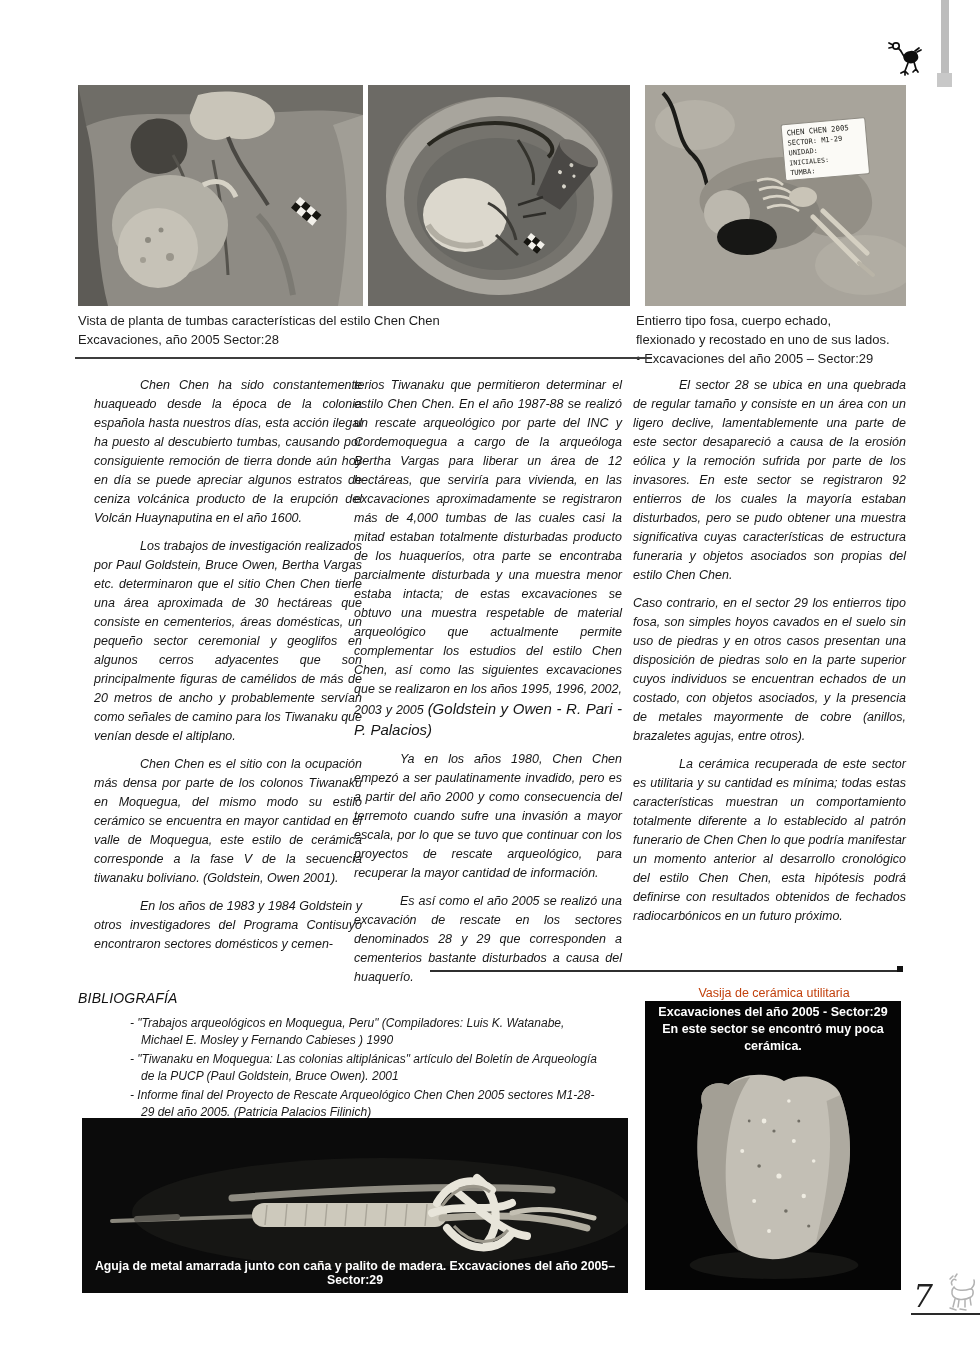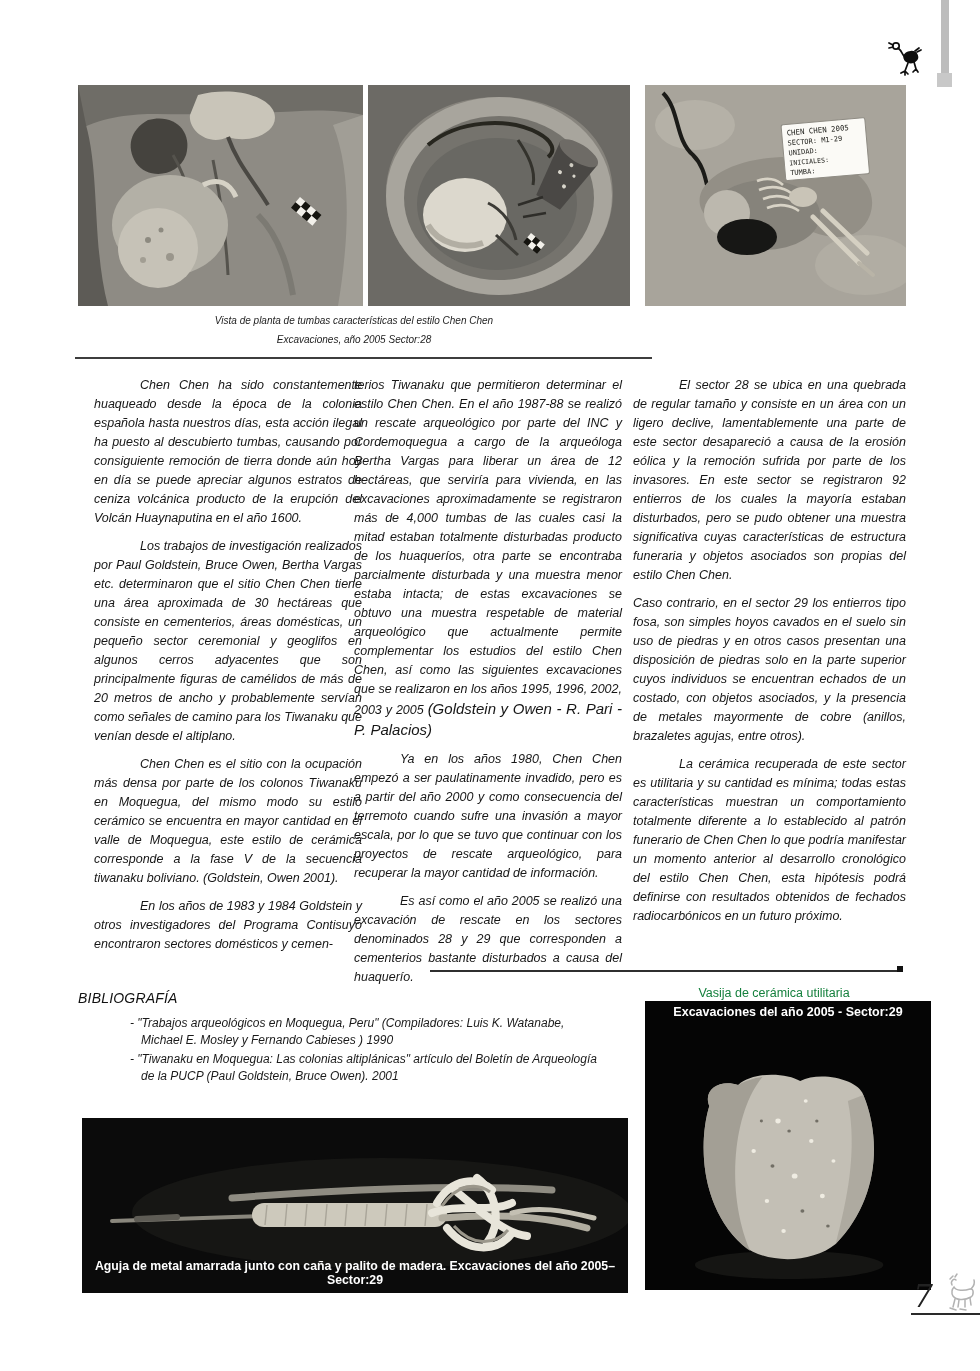--- a/index.html
+++ b/index.html
@@ -19,21 +19,21 @@
   .edge-block { left:937px; top:73px; width:15px; height:14px; background:#c8c8c8; }
   .bird-logo  { left:888px; top:38px; width:38px; height:42px; }
 
   
   figure { position:absolute; overflow:hidden; }
   .photo1 { left:78px;  top:85px; width:285px; height:221px; }
   .photo2 { left:368px; top:85px; width:262px; height:221px; }
   .photo3 { left:645px; top:85px; width:261px; height:221px; }
   figure svg { display:block; width:100%; height:100%; }
 
-  .cap { position:absolute; text-align:center; font-size:10px; line-height:19px; color:#1d1d1d;font-style:italic; }
+  .cap { position:absolute; font-size:13px; line-height:19px; color:#1d1d1d; }
   .cap-left  { left:78px;  top:311px; width:552px; }
   .cap-right { left:636px; top:311px; width:276px; }
 
   .cap-rule { left:75px; top:357px; width:577px; height:2px; background:#3d3d3d; }
 
   
   .col { position:absolute; top:376px; text-align:justify; }
   .col1 { left:78px;  width:268px;margin-left:16px; }
   .col2 { left:354px; width:268px; }
   .col3 { left:633px; width:273px; }
@@ -58,22 +58,22 @@
     font-style:italic; font-size:12px; line-height:16.5px; color:#1a1a1a;
     text-indent:-11px; padding-left:11px; margin-bottom:3px;
   }
 
   
   .needle-photo { left:82px; top:1118px; width:546px; height:175px; background:#a21caf; }
   .needle-cap {
     position:absolute; left:0; right:0; bottom:6px;
     color:#fff; font-weight:bold; font-size:12.3px; text-align:center;
   }
-  .vessel-cap-above { left:645px; top:986px; width:258px; text-align:center; font-size:12.5px; color:#15803d; }
-  .vessel-photo { left:645px; top:1001px; width:286px; height:289px; background:#8b5cf6; }
+  .vessel-cap-above { left:645px; top:986px; width:258px; text-align:center; font-size:12.5px; color:#c2410c; }
+  .vessel-photo { left:645px; top:1001px; width:256px; height:289px; background:#8b5cf6; }
   .vessel-overlay {
     position:absolute; left:0; right:0; top:3px;
     color:#fff; font-weight:bold; font-size:12.5px; line-height:17px; text-align:center;
   }
 
   
   .page-num {
     left:908px; top:1278px; width:30px; text-align:center;
     font-family:"DejaVu Serif", serif; font-style:italic;
     font-size:31px; color:#222;
@@ -195,20 +195,25 @@
         <text x="5" y="41" font-size="6.6" font-family="DejaVu Sans Mono, monospace" fill="#23231f">INICIALES:</text>
         <text x="5" y="51" font-size="7" font-family="DejaVu Sans Mono, monospace" fill="#23231f">TUMBA:</text>
       </g>
     </svg>
   </figure>
 
   <div class="abs cap cap-left">
     <div>Vista de planta de tumbas características del estilo Chen Chen</div>
     <div>Excavaciones, año 2005 Sector:28</div>
   </div>
+  <div class="abs cap cap-right">
+    <div>Entierro tipo fosa, cuerpo echado,</div>
+    <div>flexionado y recostado en uno de sus lados.</div>
+    <div>• Excavaciones del año 2005 – Sector:29</div>
+  </div>
   <div class="abs cap-rule"></div>
 
   <div class="col col1">
     <p class="ind">Chen Chen ha sido constantemente huaqueado desde la época de la colonia española hasta nuestros días, esta acción ilegal ha puesto al descubierto tumbas, causando por consiguiente remoción de tierra donde aún hoy en día se puede apreciar algunos estratos de ceniza volcánica producto de la erupción del Volcán Huaynaputina en el año 1600.</p>
     <p class="ind">Los trabajos de investigación realizados por Paul Goldstein, Bruce Owen, Bertha Vargas etc. determinaron que el sitio Chen Chen tiene una área aproximada de 30 hectáreas que consiste en cementerios, áreas domésticas, un pequeño sector ceremonial y geoglifos en algunos cerros adyacentes que son principalmente figuras de camélidos de más de 20 metros de ancho y probablemente servían como señales de camino para los Tiwanaku que venían desde el altiplano.</p>
     <p class="ind">Chen Chen es el sitio con la ocupación más densa por parte de los colonos Tiwanaku en Moquegua, del mismo modo su estilo cerámico se encuentra en mayor cantidad en el valle de Moquegua, este estilo de cerámica corresponde a la fase V de la secuencia tiwanaku boliviano. (Goldstein, Owen 2001).</p>
     <p class="ind">En los años de 1983 y 1984 Goldstein y otros investigadores del Programa Contisuyo encontraron sectores domésticos y cemen-</p>
   </div>
 
   <div class="col col2">
@@ -224,20 +229,21 @@
   </div>
 
   <div class="abs end-rule"></div>
   <div class="abs end-dot"></div>
 
   <div class="abs biblio">
     <div class="biblio-title">BIBLIOGRAFÍA</div>
     <div class="bib-items">
       <div class="bib-item">- "Trabajos arqueológicos en Moquegua, Peru" (Compiladores: Luis K. Watanabe, Michael E. Mosley y Fernando Cabieses ) 1990</div>
       <div class="bib-item">- "Tiwanaku en Moquegua: Las colonias altiplánicas" artículo del Boletín de Arqueología de la PUCP (Paul Goldstein, Bruce Owen). 2001</div>
+      <div class="bib-item">- Informe final del Proyecto de Rescate Arqueológico Chen Chen 2005 sectores M1-28-29 del año 2005. (Patricia Palacios Filinich)</div>
     </div>
   </div>
 
   <figure class="needle-photo">
     <svg viewBox="0 0 546 175" preserveAspectRatio="none">
       <rect width="546" height="175" fill="#0b0b0b"></rect>
       <ellipse cx="300" cy="95" rx="250" ry="55" fill="#161614"></ellipse>
       <path d="M150,80 C250,72 380,66 470,72" stroke="#8f8c82" stroke-width="7" fill="none" stroke-linecap="round"></path>
       <path d="M30,103 L180,98" stroke="#8a877d" stroke-width="4" stroke-linecap="round"></path>
       <path d="M55,101 L95,99" stroke="#5e5c55" stroke-width="6" stroke-linecap="round"></path>
@@ -293,20 +299,21 @@
         <circle cx="130" cy="130" r="1.6"></circle>
           <circle cx="115" cy="165" r="1.8"></circle>
           <circle cx="155" cy="120" r="1.5"></circle>
         <circle cx="142" cy="210" r="1.8"></circle>
           <circle cx="105" cy="120" r="1.4"></circle>
           <circle cx="165" cy="225" r="1.6"></circle>
       </g>
     </svg>
     <figcaption class="vessel-overlay">
       <div>Excavaciones del año 2005 - Sector:29</div>
+      <div>En este sector se encontró muy poca cerámica.</div>
     </figcaption>
   </figure>
 
   <div class="abs page-num">7</div>
   <div class="abs footer-line"></div>
   <div class="abs footer-glyph">
     <svg viewBox="0 0 34 40">
       <g fill="none" stroke="#b2b2b2" stroke-width="1.5" stroke-linecap="round">
         <path d="M8,14 C6,10 10,7 12,9 M6,8 L9,5 M11,6 L13,3"></path>
         <path d="M10,16 C12,20 20,20 26,18 C30,17 30,24 27,26 C20,30 12,29 9,25 C7,22 8,18 10,16 Z"></path>

